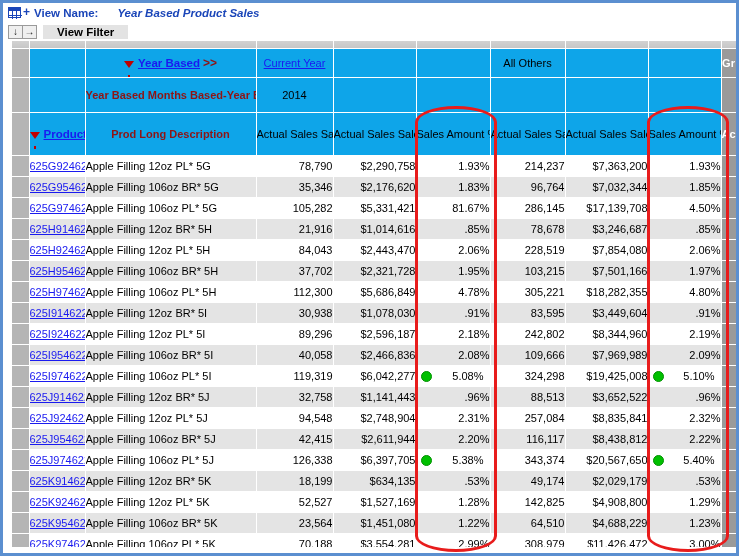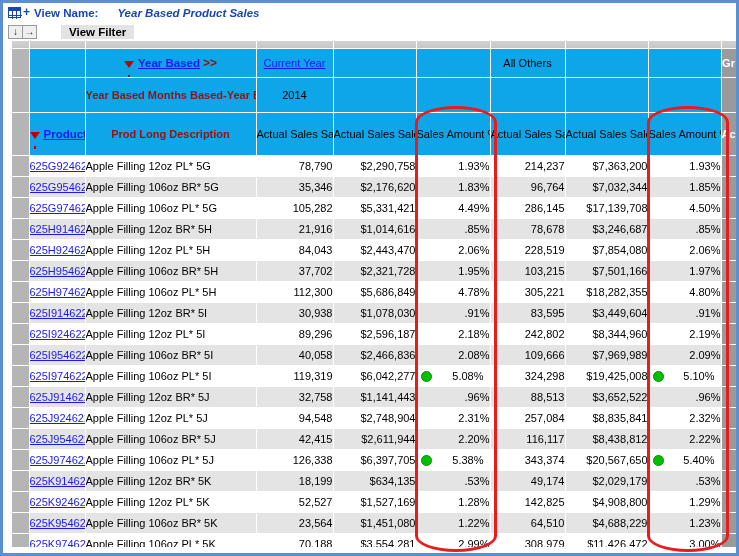--- a/index.html
+++ b/index.html
@@ -47,21 +47,21 @@
     color:#1a45b8;font-weight:bold;font-size:12px;line-height:11px;margin:0 4px 0 1px;
   }
   .tb-label{color:#1a45b8;font-weight:bold;font-size:11.5px;}
   .tb-value{color:#1a45b8;font-weight:bold;font-style:italic;font-size:11.5px;margin-left:19px;}
   .mini-btn{
     display:inline-block;width:15px;height:14px;line-height:12px;text-align:center;
     border:1px solid #9a9a9a;background:#efefef;font-size:10px;color:#222;
     box-sizing:border-box;margin-right:-1px;
   }
   .view-filter-chip{
-    margin-left:25px;background:#e3e3e3;padding:1px 8px;font-weight:bold;font-size:11.5px;color:#000;
+    margin-left:7px;background:#e3e3e3;padding:1px 14px;font-weight:bold;font-size:11.5px;color:#000;
   }
 
   
   .grid{
     position:absolute;left:0;top:38px;width:733px;height:512px;
     background:#ffffff;
   }
   table.pv{border-collapse:collapse;table-layout:fixed;width:733px;}
   table.pv td{
     padding:0;margin:0;vertical-align:middle;
@@ -281,21 +281,21 @@
             <td class="cell-g num"><span>1.85%</span></td>
             <td class="gt-body"></td>
           </tr>
           <tr class="d">
             <td class=""></td>
             <td class="selstrip"></td>
             <td class="cell-w txt"><span class="prodlink">625G974622</span></td>
             <td class="cell-w txt"><span>Apple Filling 106oz PL* 5G</span></td>
             <td class="cell-w num"><span>105,282</span></td>
             <td class="cell-w num"><span>$5,331,421</span></td>
-            <td class="cell-w num"><span>4.49%</span></td>
+            <td class="cell-w num"><span>81.67%</span></td>
             <td class="cell-w num"><span>286,145</span></td>
             <td class="cell-w num"><span>$17,139,708</span></td>
             <td class="cell-w num"><span>4.50%</span></td>
             <td class="gt-body"></td>
           </tr>
           <tr class="d">
             <td class=""></td>
             <td class="selstrip"></td>
             <td class="cell-g txt"><span class="prodlink">625H914622</span></td>
             <td class="cell-g txt"><span>Apple Filling 12oz BR* 5H</span></td>

